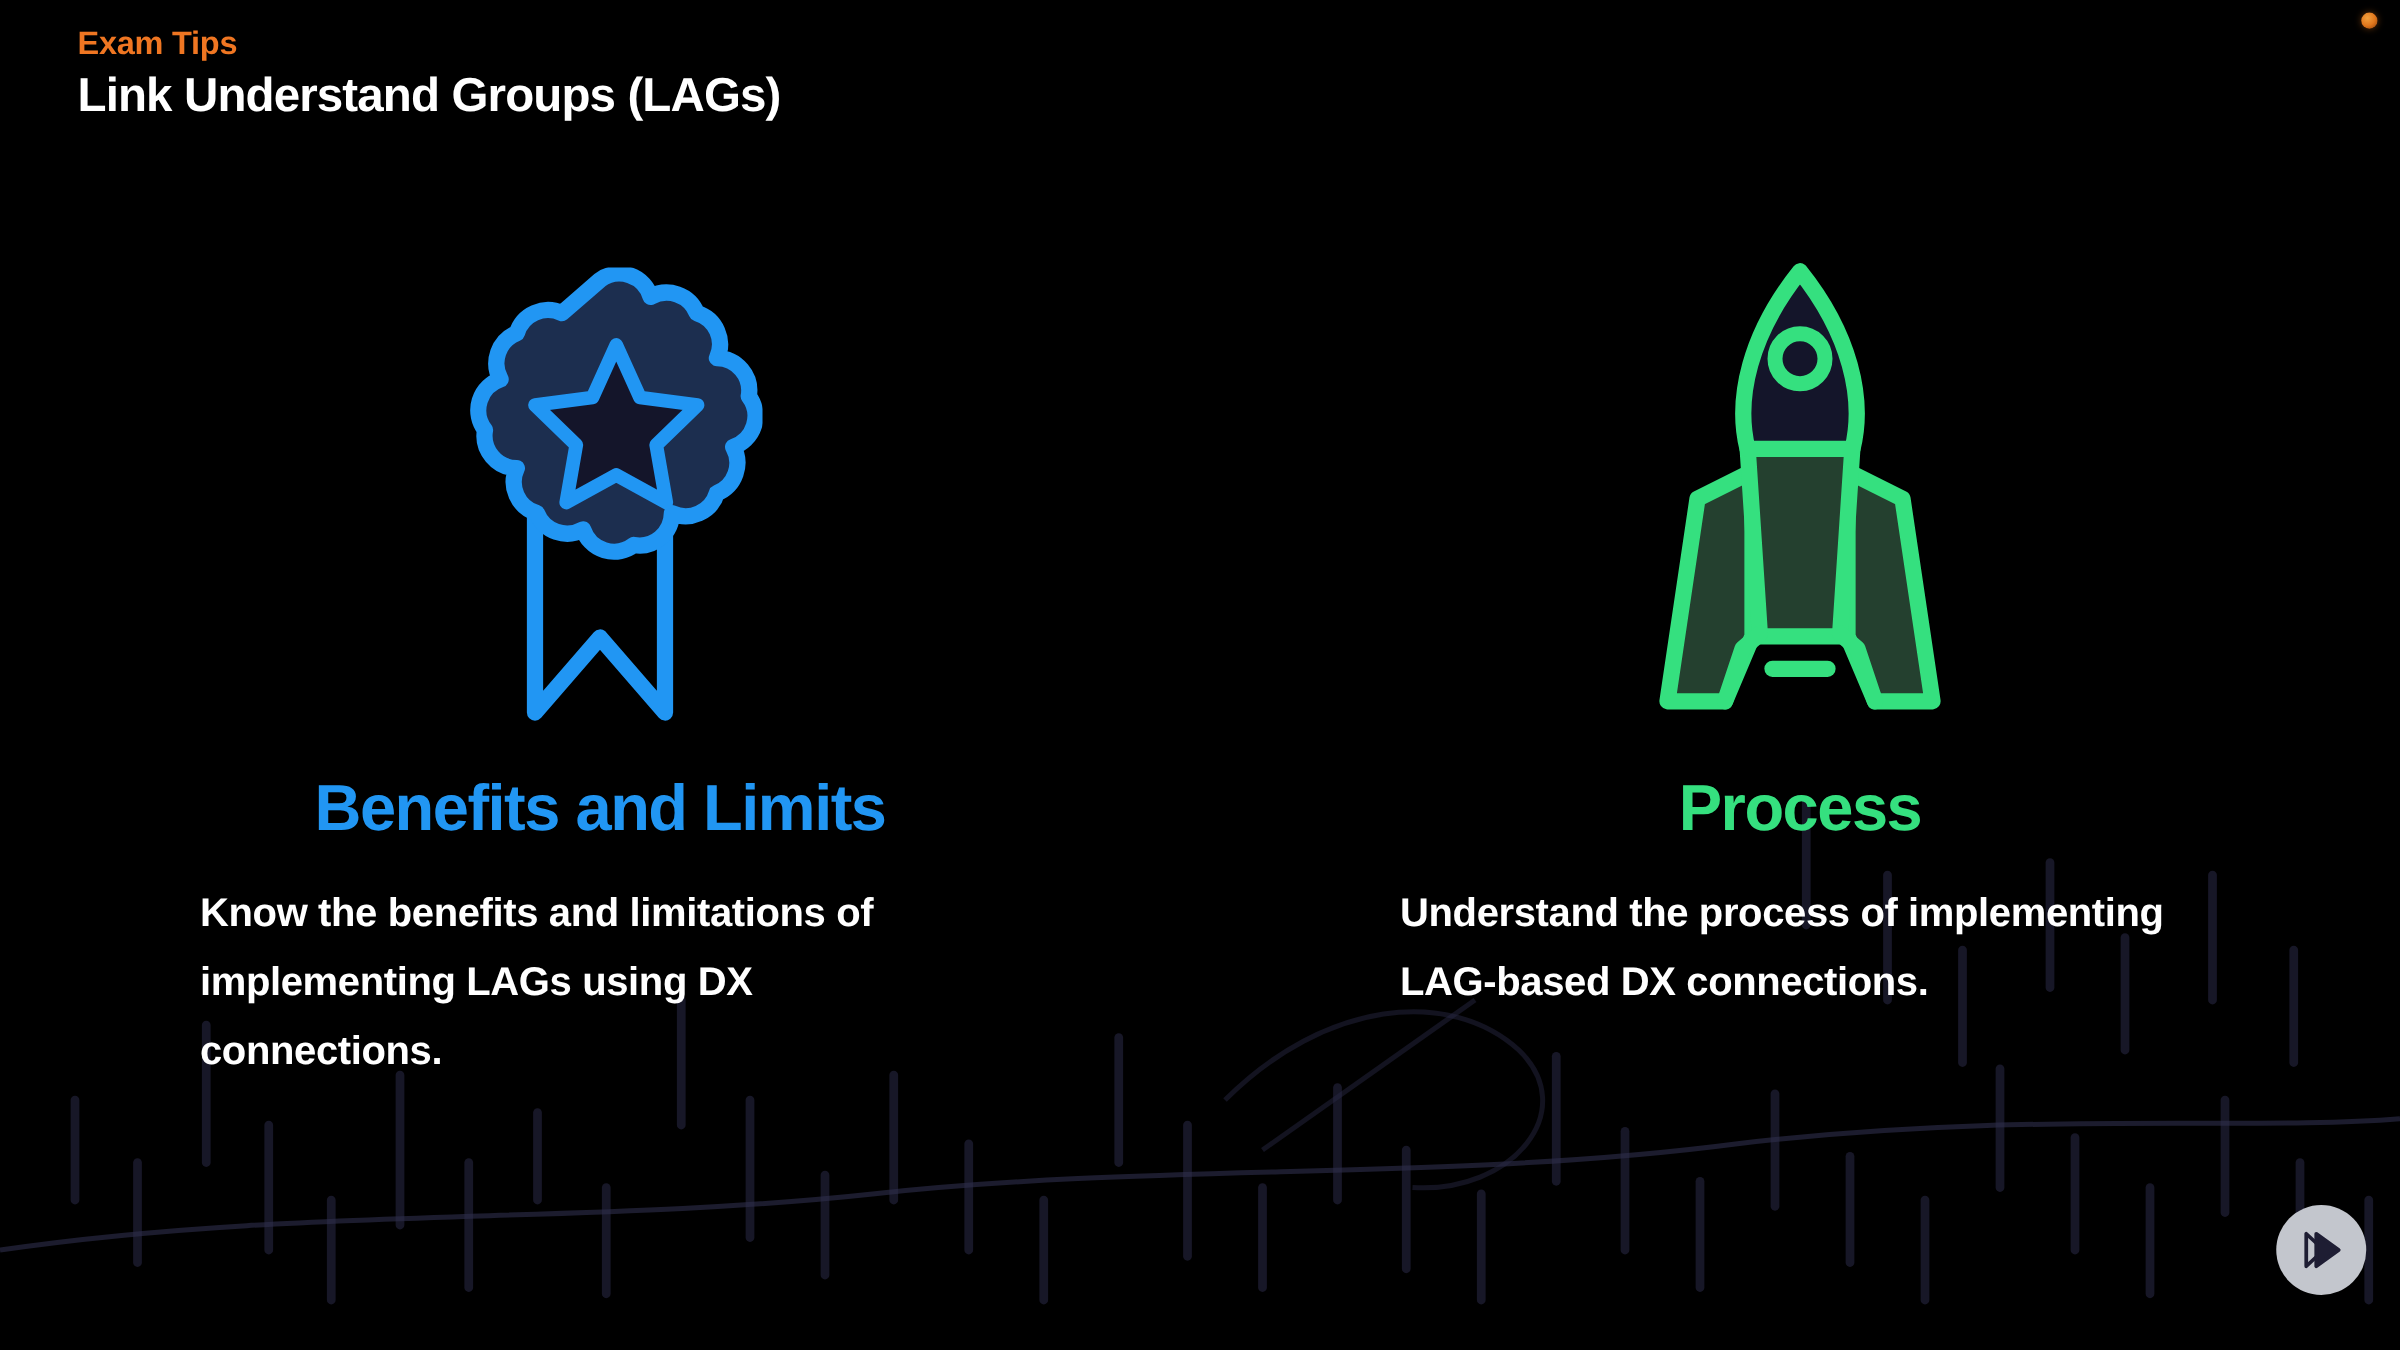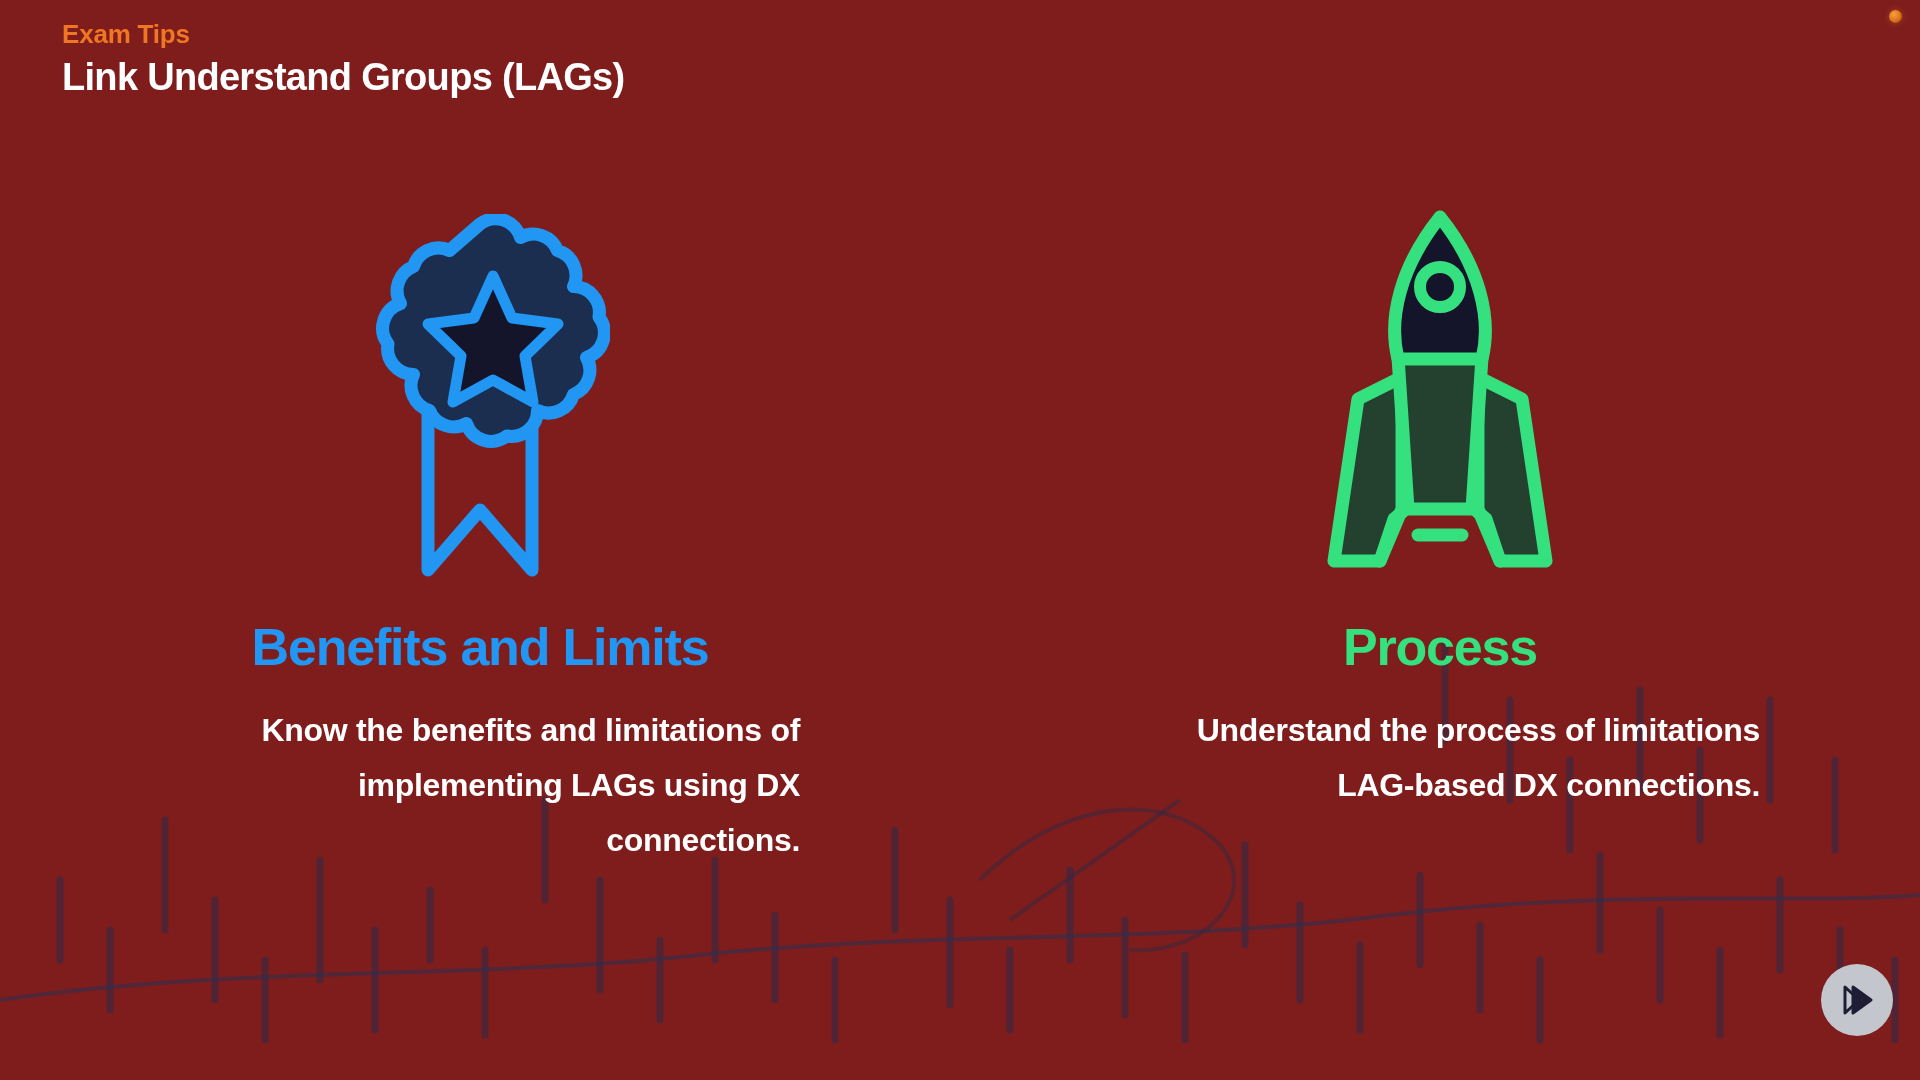--- a/index.html
+++ b/index.html
@@ -10,21 +10,21 @@
   }
   body {
     font-family: "Liberation Sans", sans-serif;
     -webkit-font-smoothing: antialiased;
   }
 
   .slide {
     position: relative;
     width: 1920px;
     height: 1080px;
-    background: #7f1d1d;
+    background: #000000;
     overflow: hidden;
   }
 
   
   .bg-pattern {
     position: absolute;
     left: 0;
     top: 0;
     width: 1920px;
     height: 1080px;
@@ -98,21 +98,21 @@
     line-height: 1.05;
     margin: 20px 0 0 0;
     text-align: center;
   }
   .col-heading.blue  { color: #2196f3; }
   .col-heading.green { color: #35e07f; text-align: center; }
 
   .col-body {
     margin: 28px 0 0 0;
     width: 640px;
-    text-align: right;
+    text-align: left;
     font-size: 32px;
     font-weight: 700;
     color: #ffffff;
     line-height: 1.72;
     letter-spacing: -0.3px;
   }
 
   
   .play-button {
     position: absolute;
@@ -235,21 +235,21 @@
 
           <circle cx="120" cy="78" r="20" fill="#14152a" stroke="#35e07f" stroke-width="12"></circle>
 
           <path d="M88 298 L74 310 L60 352" fill="none" stroke="#35e07f" stroke-width="13" stroke-linejoin="round" stroke-linecap="round"></path>
           <path d="M152 298 L166 310 L180 352" fill="none" stroke="#35e07f" stroke-width="13" stroke-linejoin="round" stroke-linecap="round"></path>
 
           <line x1="98" y1="326" x2="142" y2="326" stroke="#35e07f" stroke-width="13" stroke-linecap="round"></line>
         </svg>
       </div>
       <h2 class="col-heading green">Process</h2>
-      <p class="col-body">Understand the process of limitations LAG-based DX connections.</p>
+      <p class="col-body">Understand the process of implementing LAG-based DX connections.</p>
     </div>
 
   </div>
 
   <div class="play-button">
     <svg width="40" height="34" viewBox="0 0 40 34" aria-hidden="true">
       <path d="M8 4 L8 30 L22 17 Z" fill="none" stroke="#1e1d33" stroke-width="3" stroke-linejoin="round"></path>
       <path d="M16 4 L34 17 L16 30 Z" fill="#1e1d33" stroke="#1e1d33" stroke-width="3" stroke-linejoin="round"></path>
     </svg>
   </div>

